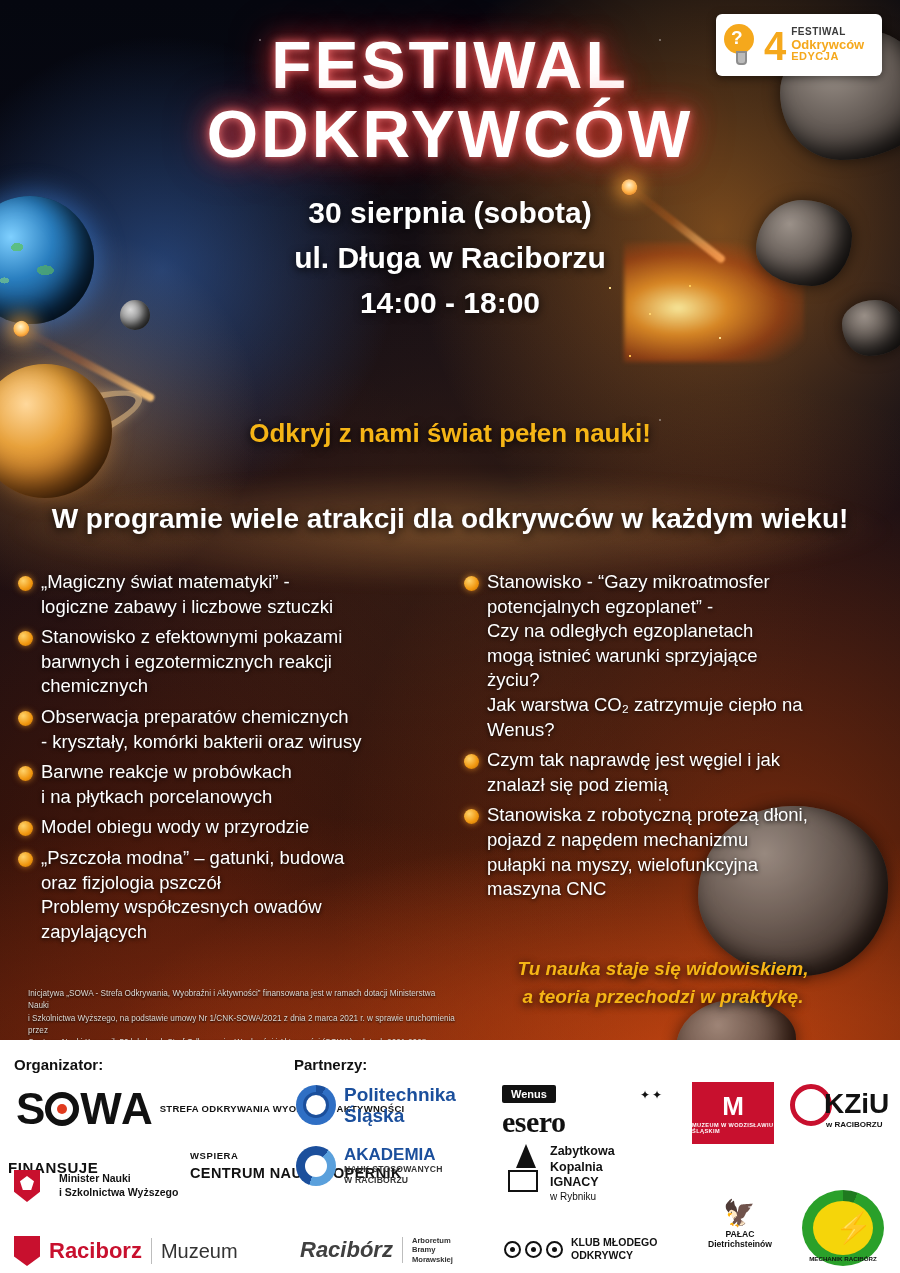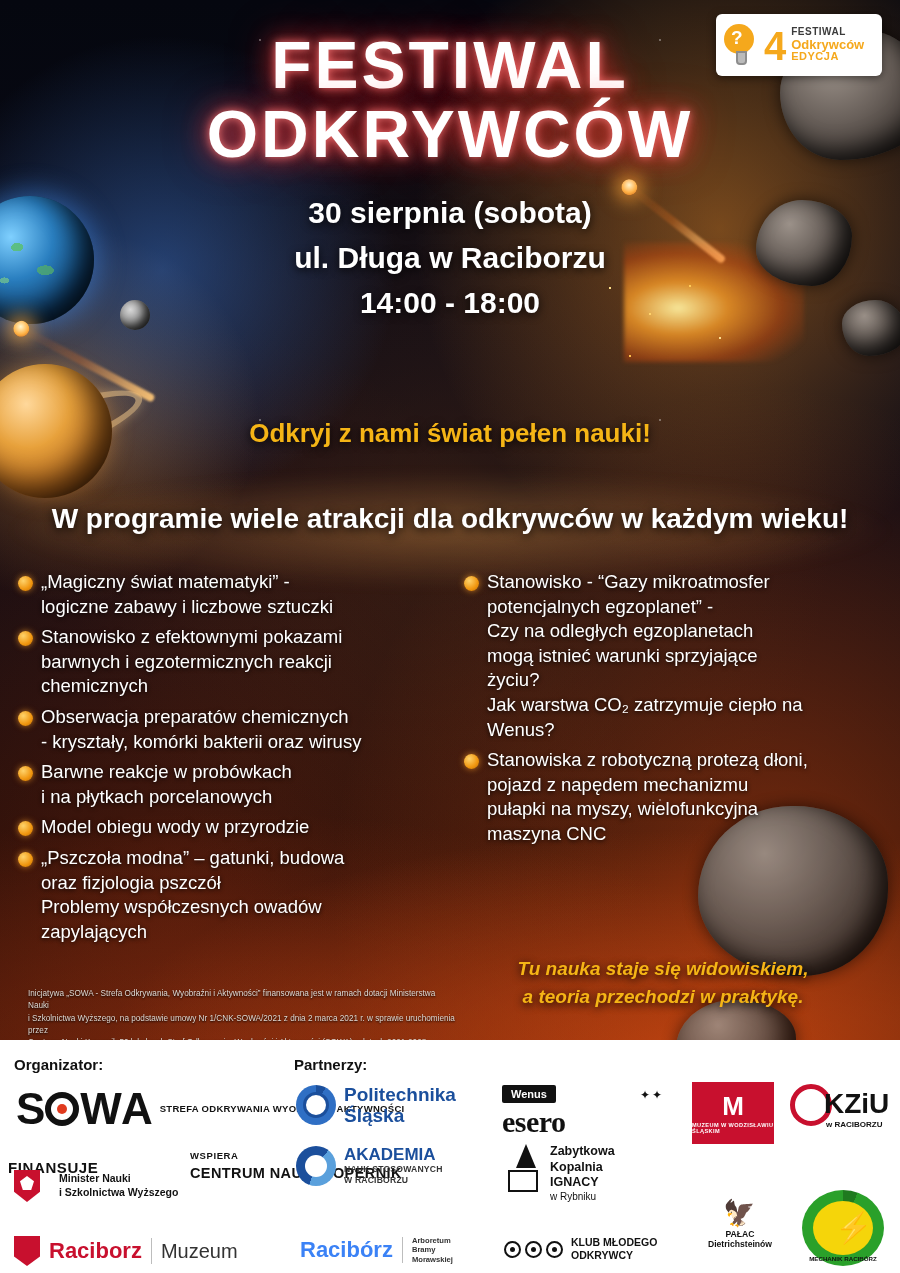--- a/index.html
+++ b/index.html
@@ -290,21 +290,21 @@
   .akad .swirl {
     width: 40px; height: 40px; border-radius:50%;
     background: conic-gradient(from 200deg, #1b4f9c 0 55%, #5aa0dc 55% 100%);
     position:relative;
   }
   .akad .swirl:after{ content:""; position:absolute; inset:9px; border-radius:50%; background:#fff;}
   .akad .at1 { font-size: 17px; font-weight:800; color:#1b4f9c; line-height:1.05;}
   .akad .at2 { font-size: 8.6px; font-weight:700; color:#333; line-height:1.25; letter-spacing:.2px; white-space:pre-line;}
 
   .racib2 { position:absolute; left: 300px; top: 196px; display:flex; align-items:center; gap:9px;}
-  .racib2 .rr { font-size: 22px; font-weight:800; color:#3b82f6;}
+  .racib2 .rr { font-size: 22px; font-weight:800; color:#404040;font-style:italic;}
   .racib2 .bar { width:1px; height: 26px; background:#bdbdbd;}
   .racib2 .arb { font-size: 7.6px; color:#333; line-height:1.25; font-weight:600; white-space:pre-line;}
 
   .esero { position:absolute; left: 502px; top: 44px; width: 170px;}
   .esero .pl {
     display:inline-block; background:#111; color:#fff; font-size:11px; font-weight:700;
     padding: 3px 9px; border-radius: 2px;
   }
   .esero .nm { font-size: 30px; font-weight:800; color:#111; letter-spacing:-.5px; margin-top:2px;font-family:Liberation Serif, serif;}
   .esero .stars2 { position:absolute; right: 8px; top: 4px; color:#111; font-size:12px; letter-spacing:2px;}
@@ -456,20 +456,25 @@
         <span class="btext">Stanowisko - “Gazy mikroatmosfer
 potencjalnych egzoplanet” -
 Czy na odległych egzoplanetach
 mogą istnieć warunki sprzyjające
 życiu?
 Jak warstwa CO₂ zatrzymuje ciepło na
 Wenus?</span>
       </div>
       <div class="bullet">
         <span class="dot"></span>
+        <span class="btext">Czym tak naprawdę jest węgiel i jak
+znalazł się pod ziemią</span>
+      </div>
+      <div class="bullet">
+        <span class="dot"></span>
         <span class="btext">Stanowiska z robotyczną protezą dłoni,
 pojazd z napędem mechanizmu
 pułapki na myszy, wielofunkcyjna
 maszyna CNC</span>
       </div>
     </div>
   </div>
 
   <div class="closing">Tu nauka staje się widowiskiem,
 a teoria przechodzi w praktykę.</div>

